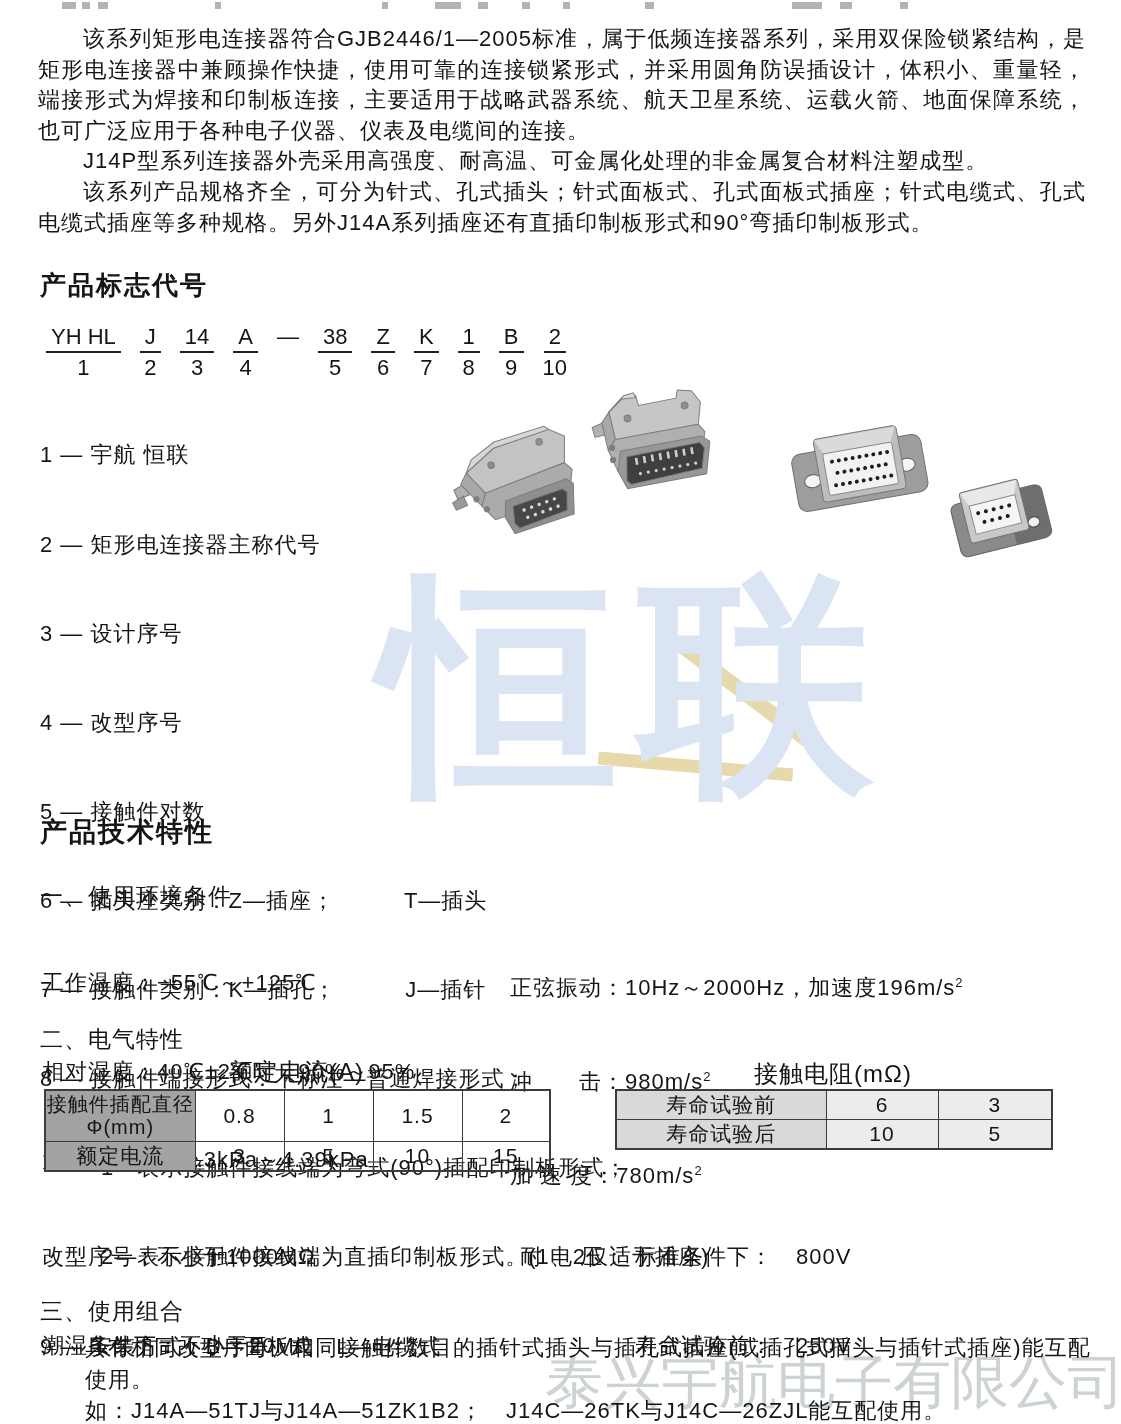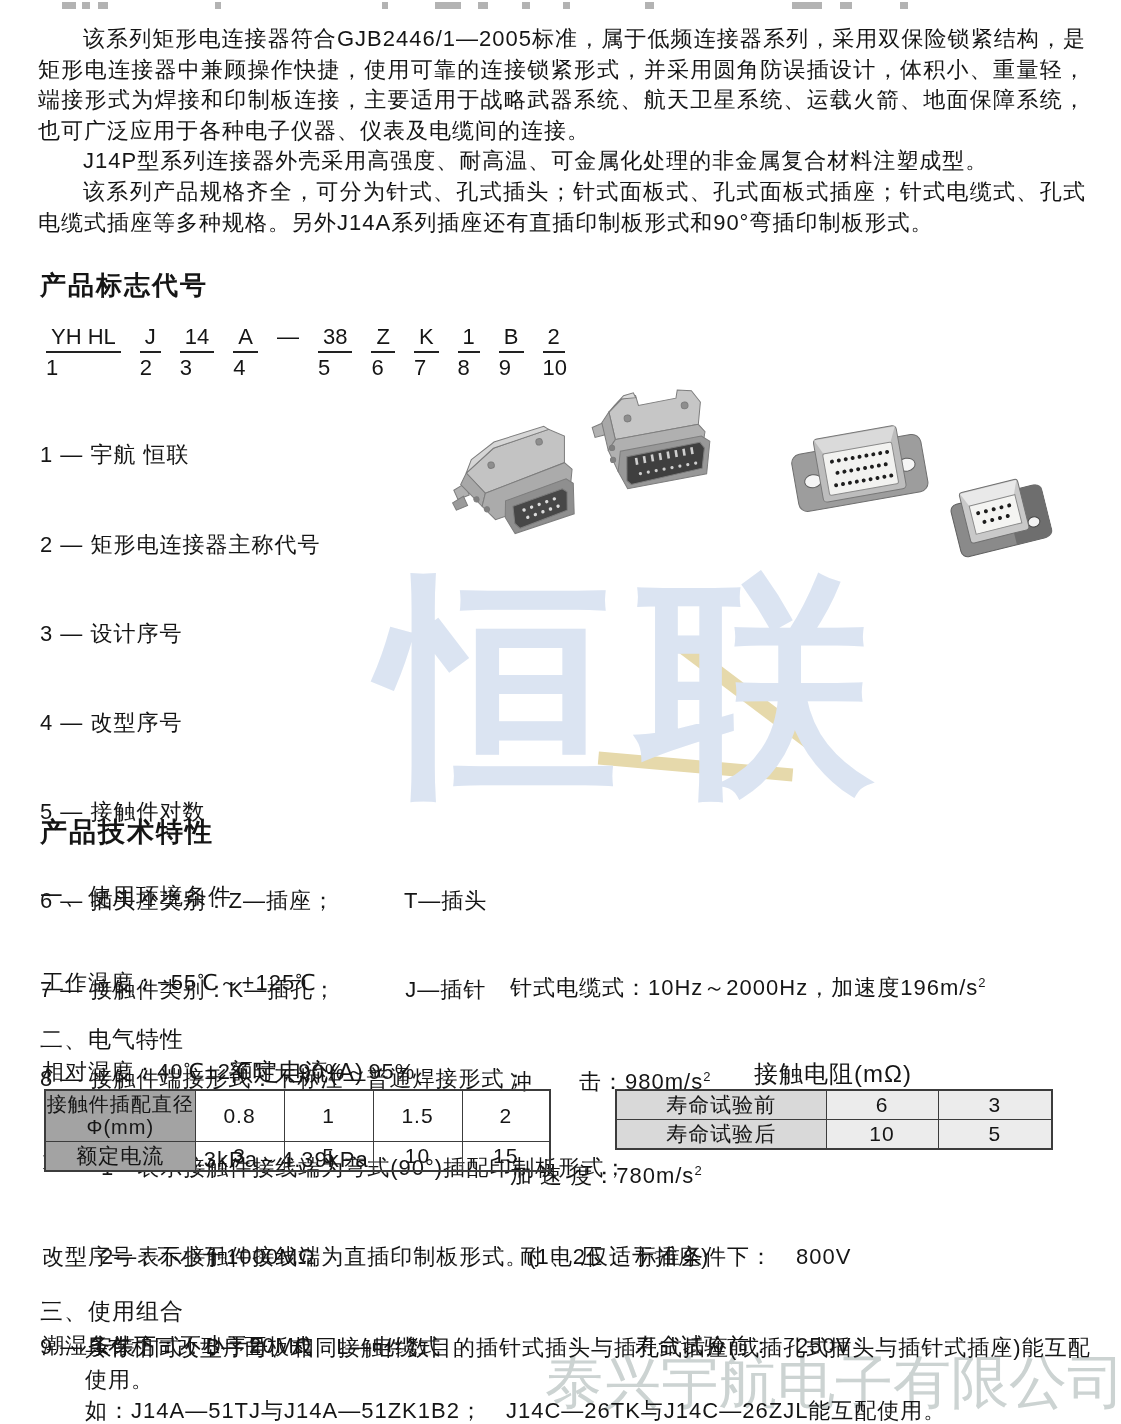--- a/index.html
+++ b/index.html
@@ -11,21 +11,21 @@
   
   .intro{position:absolute;left:38px;top:24px;width:1048px;z-index:2;
          font-size:22px;line-height:30.6px;letter-spacing:1px;text-align:justify;}
   .intro p{margin:0;text-indent:45px;}
   
   .h-big{position:absolute;left:40px;z-index:2;font-size:26px;font-weight:700;letter-spacing:2px;}
   .h-sub{position:absolute;left:40px;z-index:2;font-size:23px;font-weight:500;letter-spacing:1px;}
   
   .code-row{position:absolute;left:46px;top:324px;z-index:2;display:flex;align-items:flex-start;gap:19px;
             font-size:22px;}
-  .code-part{display:flex;flex-direction:column;align-items:flex-start;}
+  .code-part{display:flex;flex-direction:column;align-items:center;}
   .code-top{border-bottom:2px solid #222;padding:0 5px 1px;white-space:pre;}
   .code-num{margin-top:2px;}
   .code-part.sep .code-top{border-bottom:none;padding:0;}
   
   .legend{position:absolute;left:40px;top:381px;z-index:2;font-size:22px;line-height:29.7px;
           letter-spacing:1px;white-space:pre;}
   .legend .sub{padding-left:61px;}
   
   .wm-center{position:absolute;left:382px;top:568px;z-index:0;font-size:235px;line-height:1;
              letter-spacing:22px;font-weight:700;color:#dbe4f2;
@@ -288,21 +288,21 @@
 
   <div class="h-big" style="top:814px;font-size:27px">产品技术特性</div>
   <div class="h-sub" style="top:881px">一、使用环境条件</div>
 
   <div class="env-col" style="left:42px;top:909px">
     <div>工作温度：−55℃～+125℃</div>
     <div>相对湿度：40℃±2℃时，90%～95%</div>
     <div>大气压力：101.3kPa～4.39kPa</div>
   </div>
   <div class="env-col" style="left:510px;top:909px">
-    <div><span>针式电缆式：10Hz～2000Hz，加速度196m/s</span><sup>2</sup></div>
+    <div><span>正弦振动：10Hz～2000Hz，加速度196m/s</span><sup>2</sup></div>
     <div><span>冲　　击：980m/s</span><sup>2</sup></div>
     <div><span>加 速 度：780m/s</span><sup>2</sup></div>
   </div>
 
   <div class="h-sub" style="top:1024px">二、电气特性</div>
 
   <div class="t-title" style="left:44px;width:505px;top:1056px">额定电流(A)</div>
   <table class="dtable" id="table1" style="left:44px;top:1089px;width:505px">
     <colgroup>
         <col style="width:150px">

